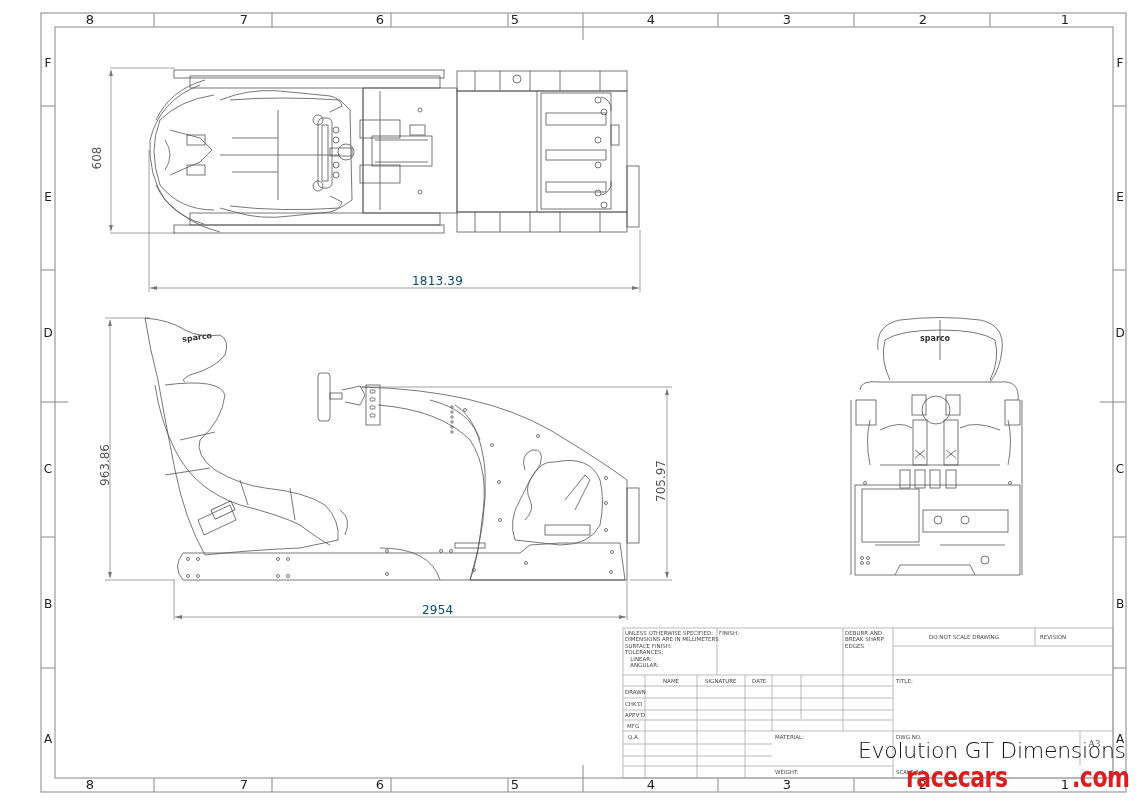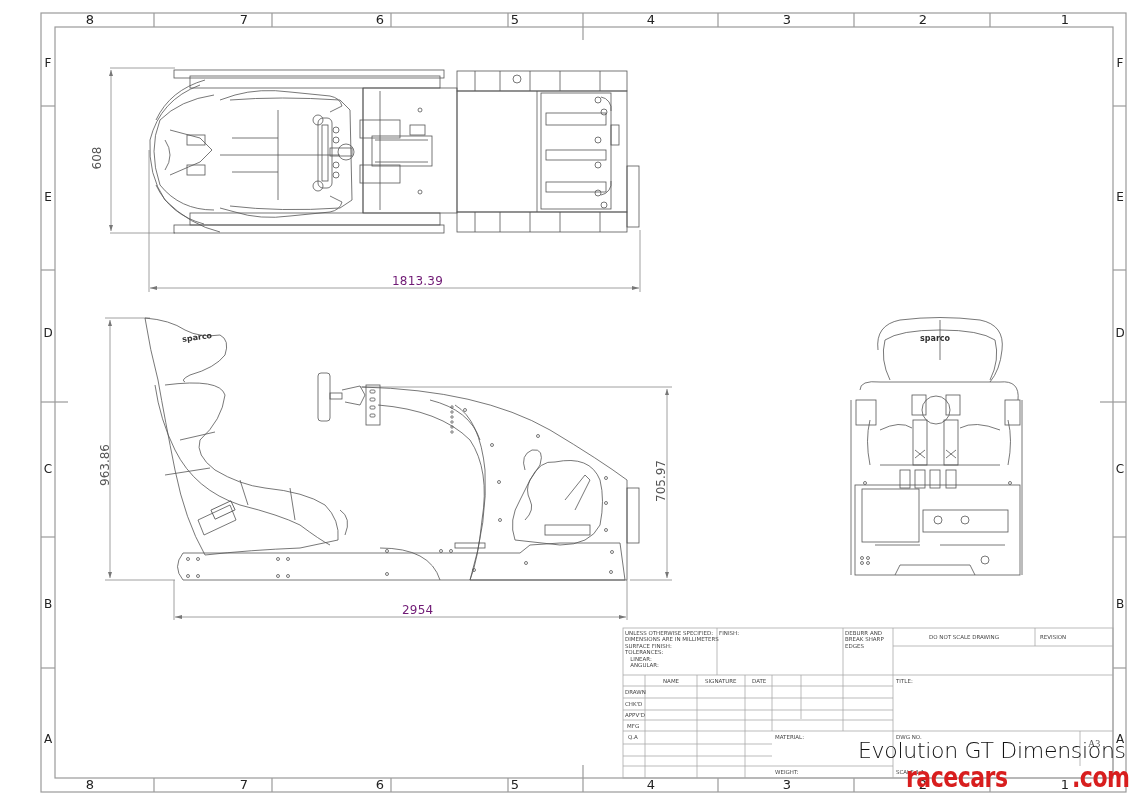--- a/index.html
+++ b/index.html
@@ -1,21 +1,21 @@
 <!DOCTYPE html>
 <html><head>
 <meta charset="utf-8">
 <style>
   html,body{margin:0;padding:0;background:#fff;}
   body{width:1140px;height:806px;position:relative;overflow:hidden;font-family:"DejaVu Sans",sans-serif;color:#333;}
   .abs{position:absolute;}
   svg{position:absolute;left:0;top:0;}
   .zone-num{position:absolute;font-size:13px;color:#222;width:20px;text-align:center;font-family:"DejaVu Sans",sans-serif;}
   .zone-let{position:absolute;font-size:12px;color:#222;width:14px;text-align:center;font-family:"DejaVu Sans",sans-serif;}
-  .dim{position:absolute;font-size:12px;color:#701a75;font-family:"DejaVu Sans",sans-serif;letter-spacing:0.2px;}
+  .dim{position:absolute;font-size:12px;color:#0c4a6e;font-family:"DejaVu Sans",sans-serif;letter-spacing:0.2px;margin-left:20px;}
   .dimv{position:absolute;font-size:12px;color:#555;transform:rotate(-90deg);transform-origin:center;white-space:nowrap;font-family:"DejaVu Sans",sans-serif;}
   .tb{position:absolute;font-size:5.5px;color:#444;line-height:6.4px;font-family:"DejaVu Sans",sans-serif;white-space:nowrap;}
   .big-title{position:absolute;left:858px;top:738px;font-size:22px;color:#111;font-family:"DejaVu Sans",sans-serif;font-weight:300;white-space:nowrap;letter-spacing:-0.3px;}
   .wm{position:absolute;font-family:"DejaVu Sans",sans-serif;font-weight:bold;color:#d81e1e;font-size:22px;white-space:nowrap;letter-spacing:-0.5px;transform:scaleY(1.25);transform-origin:top left;}
 </style>
 </head>
 <body>
 
 <svg width="1140" height="806" viewBox="0 0 1140 806">
   <g fill="none" stroke="#9a9a9a" stroke-width="1.2">

